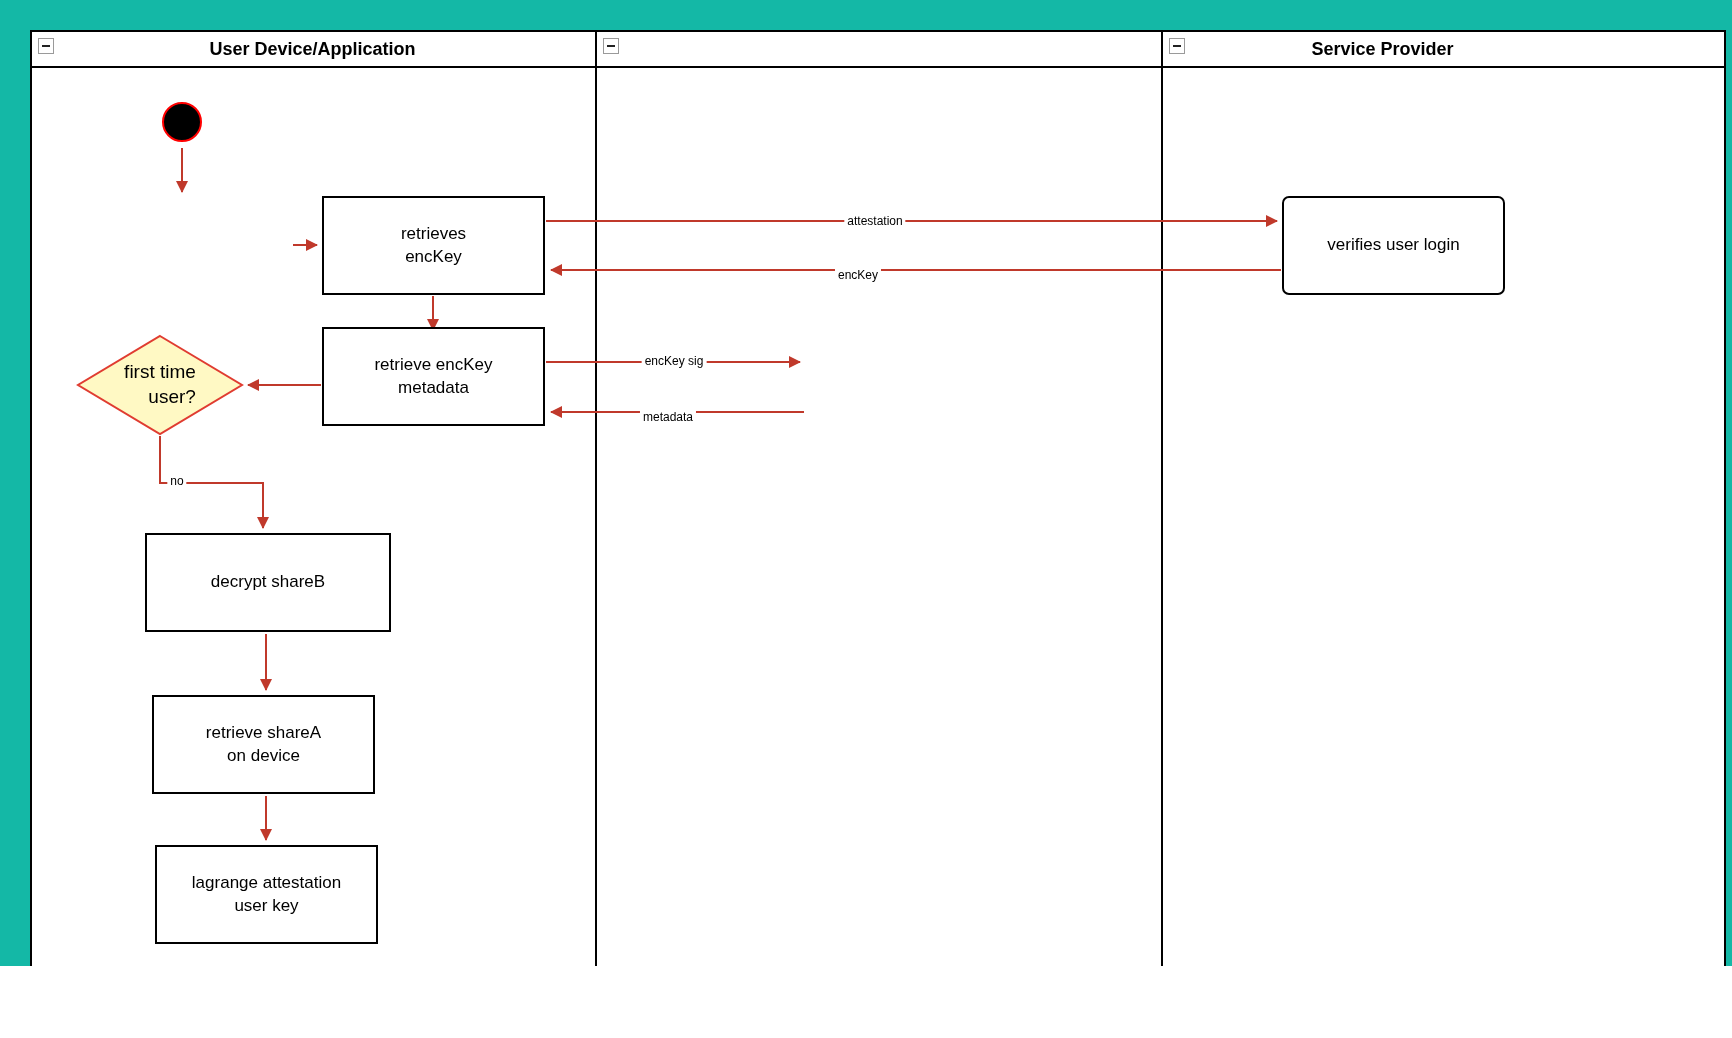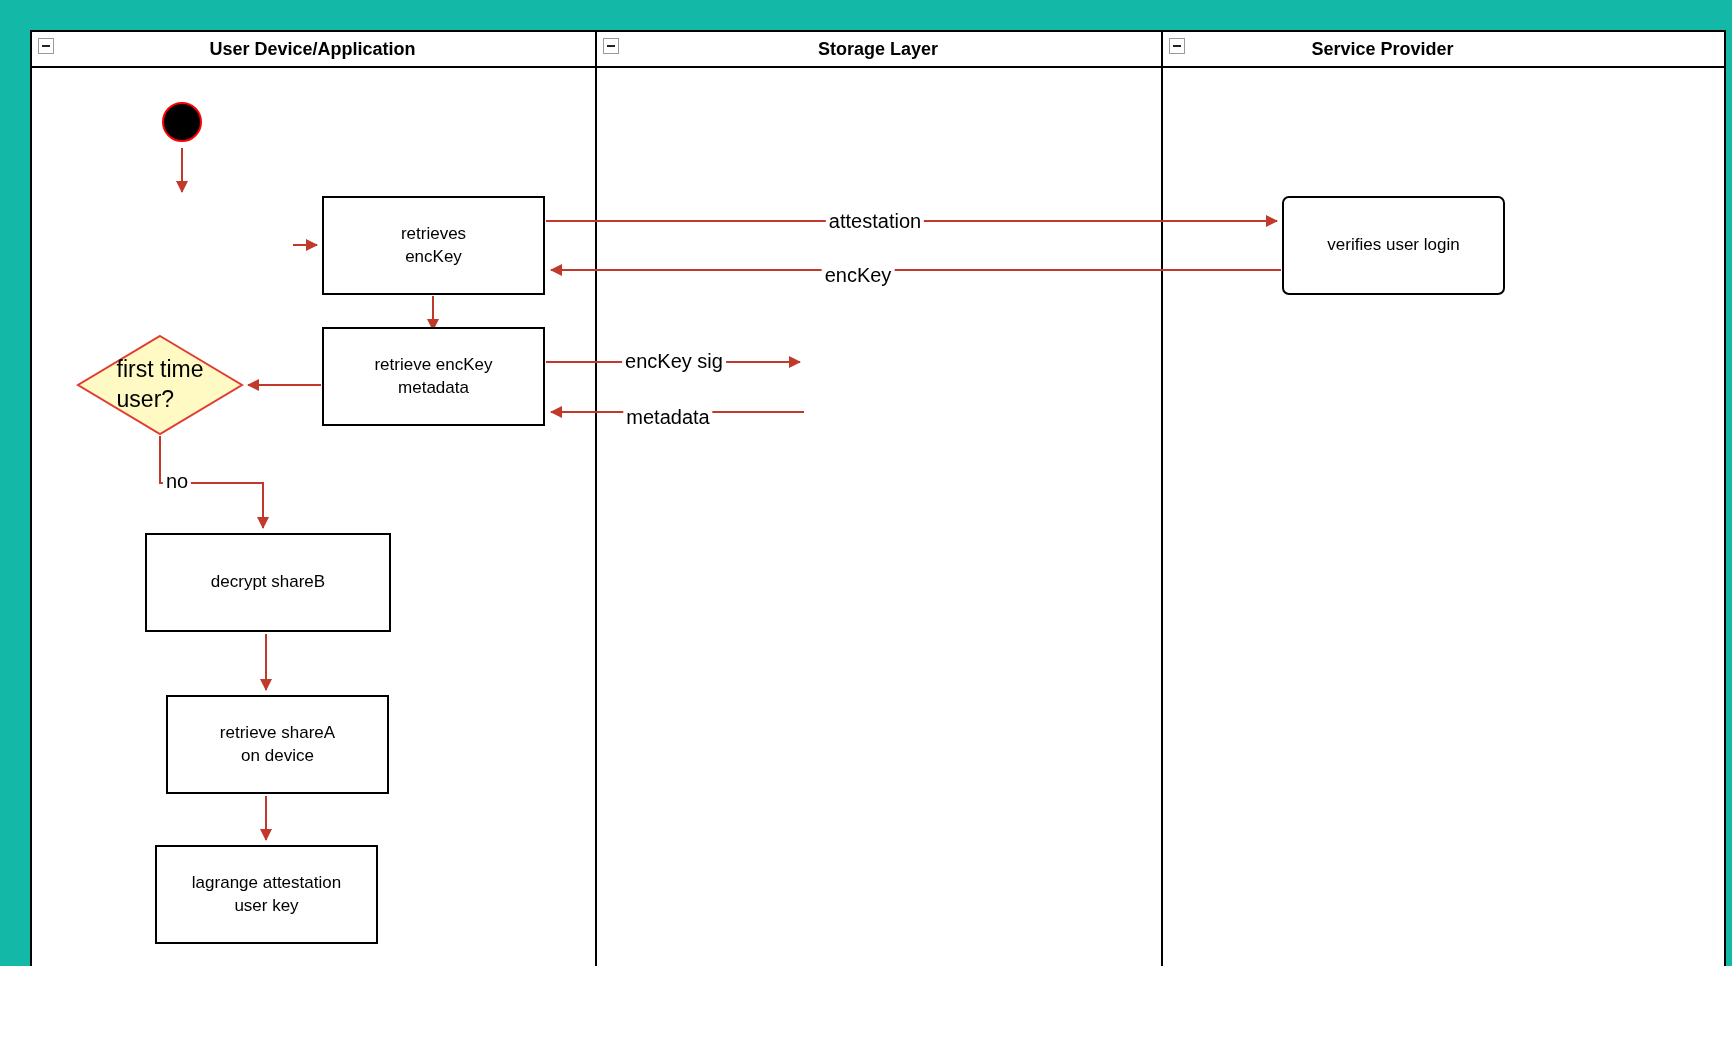--- a/index.html
+++ b/index.html
@@ -24,42 +24,41 @@
   .collapse-box{position:absolute;width:16px;height:16px;border:1px solid #9a9a9a;background:#fff;
     display:flex;align-items:center;justify-content:center;}
   .collapse-box .minus{width:8px;height:2px;background:#222;}
 
   .node{position:absolute;background:#fff;border:2px solid #000;display:flex;align-items:center;justify-content:center;
     text-align:center;font-size:17px;line-height:1.35;white-space:pre-line;padding:4px;}
 
   .start-node{position:absolute;width:40px;height:40px;border-radius:50%;
     background:var(--start-fill);border:2px solid var(--start-border);}
 
-  .decision-label{position:absolute;display:flex;align-items:center;justify-content:center;text-align:left;
-    font-size:23px;line-height:1.3;white-space:pre-line;}
+  .decision-label{position:absolute;display:flex;align-items:center;justify-content:center;text-align:right;
+    font-size:19px;line-height:1.3;white-space:pre-line;}
 
   svg.overlay{position:absolute;left:0;top:0;width:1732px;height:1038px;pointer-events:none;}
   .edge{fill:none;stroke:var(--arrow-color);stroke-width:2;}
   .decision-shape{fill:var(--decision-fill);stroke:var(--decision-border);stroke-width:2;}
 
   .edge-label{position:absolute;transform:translate(-50%,-50%);background:#fff;padding:0 3px;
-    font-size:20px;white-space:nowrap;}
+    font-size:12px;white-space:nowrap;}
 </style>
 </head>
 <body>
 
 <div id="canvas">
 
   <div class="frame"></div>
   <div class="vsep" style="left:595px;"></div>
   <div class="vsep" style="left:1161px;"></div>
   <div class="hsep"></div>
 
   <div class="lane-title" style="left:30px;width:565px;">User Device/Application</div>
-  <div class="lane-title" style="left:595px;width:566px;">Storage Layer</div>
   <div class="lane-title" style="left:1100px;width:565px;">Service Provider</div>
 
   <div class="collapse-box" style="left:38px;top:38px;">
     <div class="minus"></div>
   </div>
   <div class="collapse-box" style="left:603px;top:38px;">
     <div class="minus"></div>
   </div>
   <div class="collapse-box" style="left:1169px;top:38px;">
     <div class="minus"></div>
@@ -97,21 +96,21 @@
 
   <div class="node" style="left:322px;top:327px;width:223px;height:99px;">retrieve encKey
 metadata</div>
 
 
   <div class="decision-label" style="left:95px;top:353px;width:130px;height:64px;">first time
 user?</div>
 
   <div class="node" style="left:145px;top:533px;width:246px;height:99px;">decrypt shareB</div>
 
-  <div class="node" style="left:166px;top:695px;width:223px;height:99px;">retrieve shareA
+  <div class="node" style="left:152px;top:695px;width:223px;height:99px;">retrieve shareA
 on device</div>
 
   <div class="node" style="left:155px;top:845px;width:223px;height:99px;">lagrange attestation
 user key</div>
 
   <div class="edge-label" style="left:875px;top:221px;">attestation</div>
   <div class="edge-label" style="left:858px;top:275px;">encKey</div>
   <div class="edge-label" style="left:674px;top:361px;">encKey sig</div>
   <div class="edge-label" style="left:668px;top:417px;">metadata</div>
   <div class="edge-label" style="left:177px;top:481px;">no</div>

